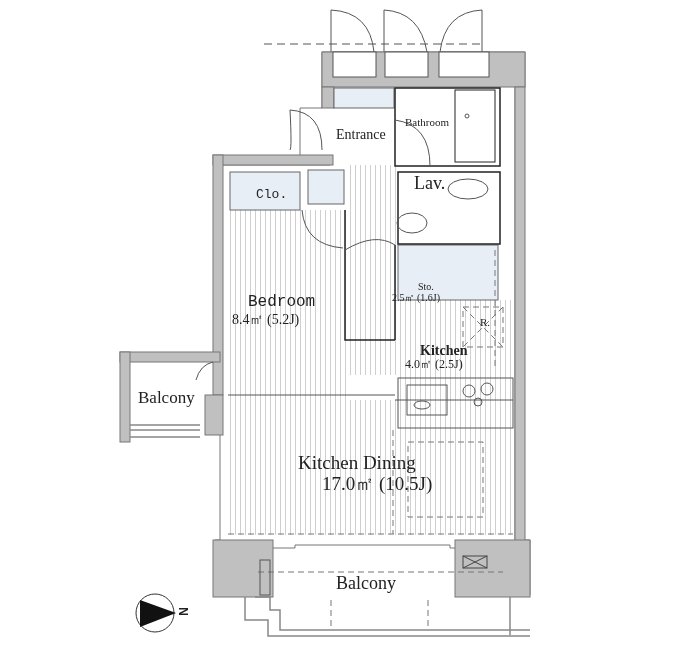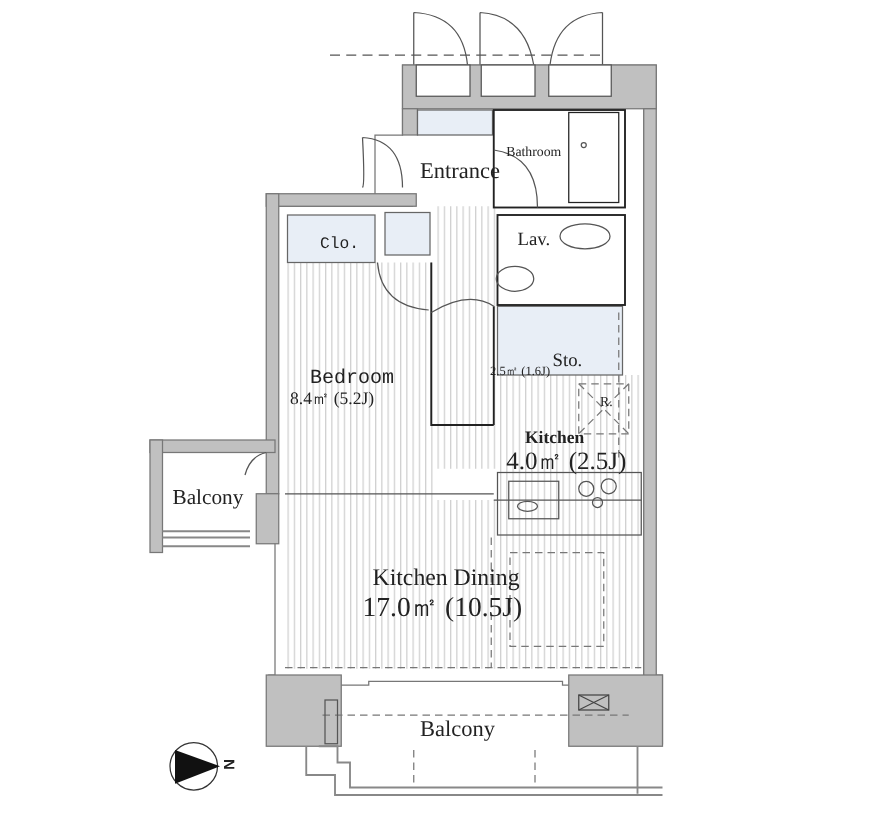--- a/index.html
+++ b/index.html
@@ -108,28 +108,28 @@
     <line x1="463" y1="556" x2="487" y2="568"></line>
     <line x1="487" y1="556" x2="463" y2="568"></line>
   </g>
 
   <g>
     <circle cx="155" cy="613" r="19" fill="#fff" stroke="#333" stroke-width="1"></circle>
     <polygon points="140,600 140,627 176,613" fill="#111"></polygon>
   </g>
 </svg>
 
-<div class="lbl" style="left:336px;top:127px;font-size:18px;">Entrance</div>
+<div class="lbl" style="left:336px;top:127px;font-size:14px;">Entrance</div>
 <div class="lbl" style="left:405px;top:116px;font-size:11px;">Bathroom</div>
 <div class="lbl" style="left:256px;top:188px;font-size:13px;font-family:Liberation Mono, monospace;">Clo.</div>
-<div class="lbl" style="left:414px;top:184px;font-size:15px;">Lav.</div>
-<div class="lbl" style="left:418px;top:281px;font-size:15px;margin-left:24px;">Sto.</div>
+<div class="lbl" style="left:414px;top:174px;font-size:18px;">Lav.</div>
+<div class="lbl" style="left:418px;top:281px;font-size:10px;">Sto.</div>
 <div class="lbl" style="left:392px;top:292px;font-size:10px;">2.5㎡ (1.6J)</div>
 <div class="lbl" style="left:480px;top:316px;font-size:11px;">R.</div>
 <div class="lbl" style="left:248px;top:294px;font-size:16px;font-family:Liberation Mono, monospace;">Bedroom</div>
 <div class="lbl" style="left:232px;top:312px;font-size:14px;">8.4㎡ (5.2J)</div>
 <div class="lbl" style="left:420px;top:343px;font-size:14px;font-weight:bold;">Kitchen</div>
-<div class="lbl" style="left:405px;top:358px;font-size:20px;">4.0㎡ (2.5J)</div>
+<div class="lbl" style="left:405px;top:358px;font-size:12px;">4.0㎡ (2.5J)</div>
 <div class="lbl" style="left:138px;top:389px;font-size:17px;">Balcony</div>
 <div class="lbl" style="left:298px;top:453px;font-size:19px;">Kitchen Dining</div>
-<div class="lbl" style="left:290px;top:474px;font-size:22px;">17.0㎡ (10.5J)</div>
+<div class="lbl" style="left:290px;top:474px;font-size:19px;padding-left:32px;">17.0㎡ (10.5J)</div>
 <div class="lbl" style="left:336px;top:574px;font-size:18px;">Balcony</div>
 <div class="lbl" style="left:178px;top:605px;font-size:12px;font-weight:bold;font-family:'Liberation Sans',sans-serif;transform:rotate(90deg);">N</div>
 
 </body></html>

